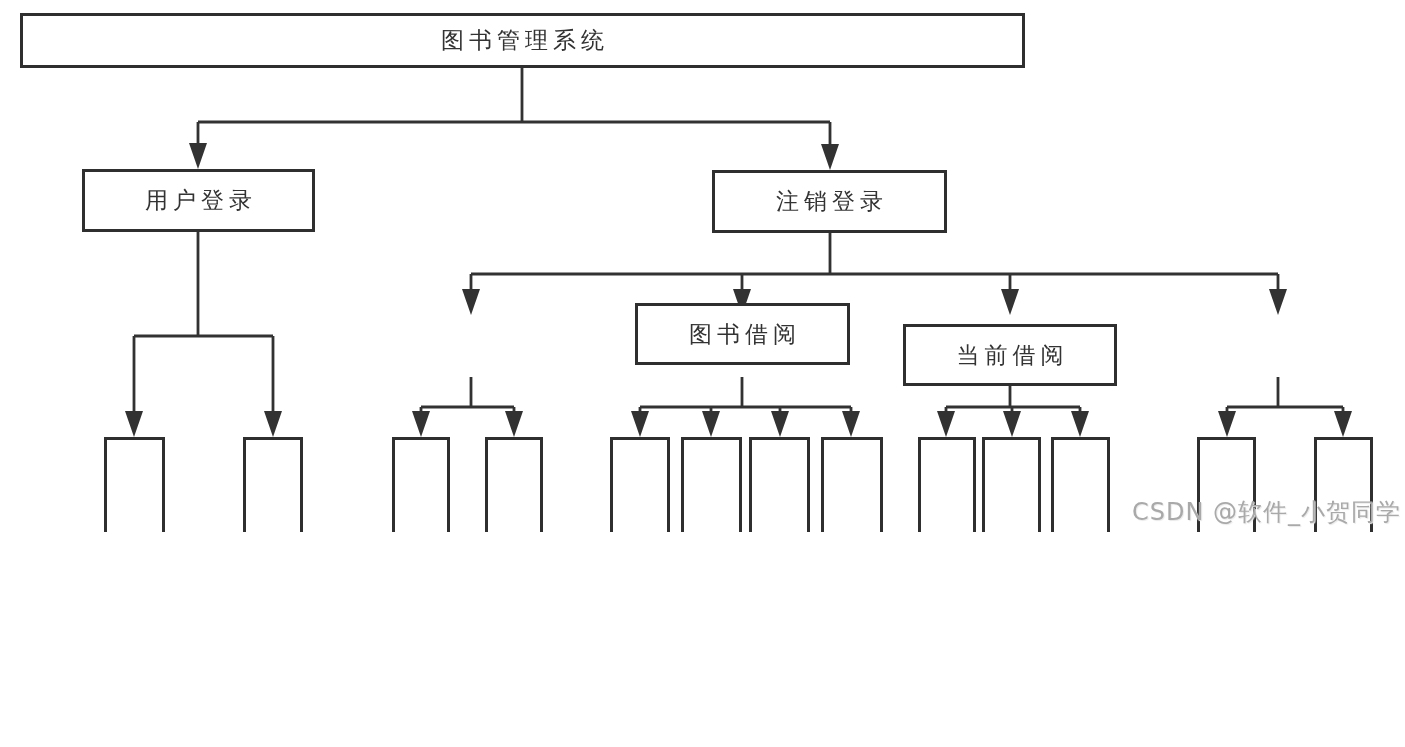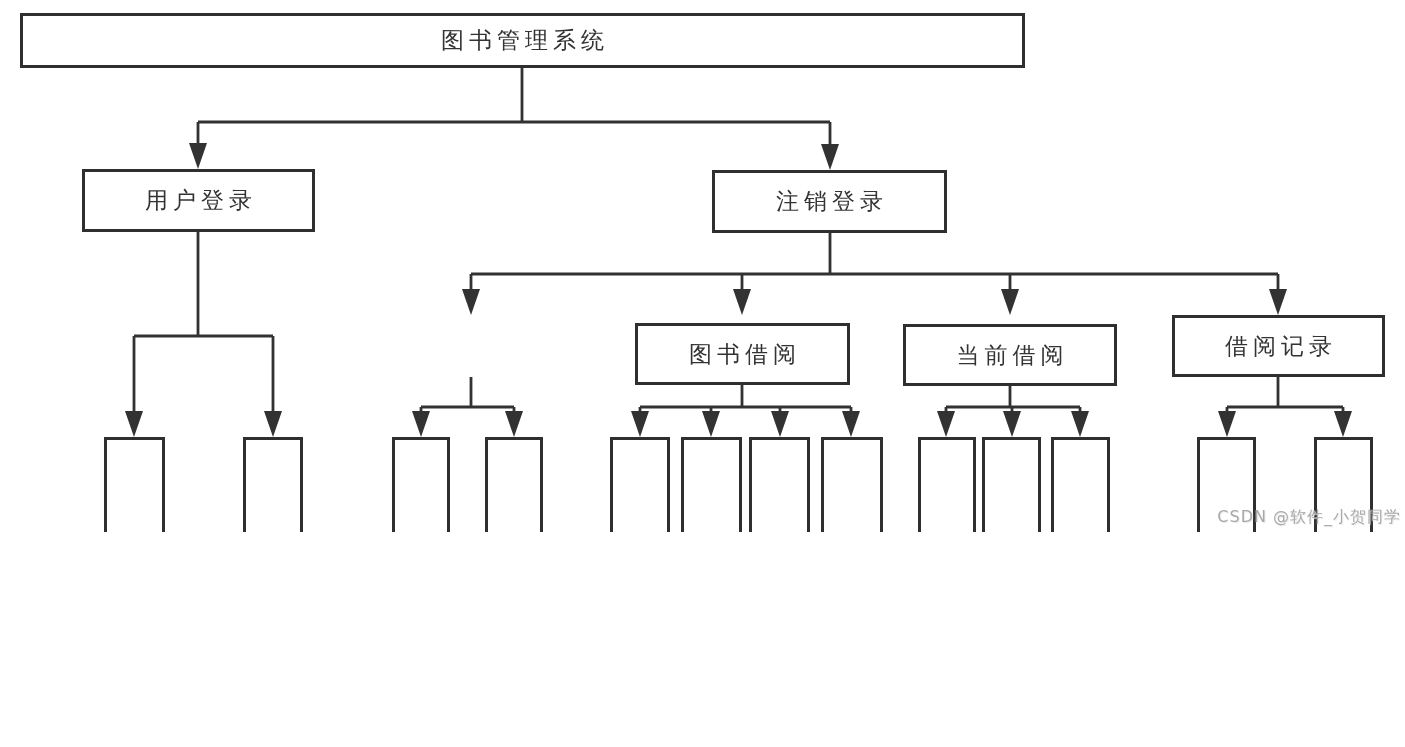--- a/index.html
+++ b/index.html
@@ -49,21 +49,21 @@
     text-orientation: mixed;
     font-size: 23px;
     letter-spacing: 7px;
     line-height: 1;
     z-index: 2;
   }
   .watermark {
     position: absolute;
     right: 4px;
     bottom: 4px;
-    font-size: 16px;
+    font-size: 24px;
     color: #a9a9a9;
     text-shadow: 1px 1px 1px #e9e9e9;
     letter-spacing: 1px;
     z-index: 3;
     white-space: nowrap;
   }
 </style>
 </head>
 <body>
 
@@ -107,23 +107,22 @@
       <polygon points="1218,411 1236,411 1227,437"></polygon>
       <polygon points="1334,411 1352,411 1343,437"></polygon>
     </g>
   </svg>
 
   <div class="node" style="left:20px; top:13px; width:1005px; height:55px;">图书管理系统</div>
 
   <div class="node" style="left:82px; top:169px; width:233px; height:63px;">用户登录</div>
   <div class="node" style="left:712px; top:170px; width:235px; height:63px;">注销登录</div>
 
-  <div class="node" style="left:635px; top:323px; width:215px; height:62px;">图书借阅</div>
+  <div class="node" style="left:635px; top:303px; width:215px; height:62px;">图书借阅</div>
   <div class="node" style="left:903px; top:324px; width:214px; height:62px;">当前借阅</div>
-  <div class="node" style="left:1172px; top:315px; width:213px; height:62px;">借阅记录</div>
 
   <div class="leaf" style="left:104px; top:437px; width:61px; height:300px;">用户登录</div>
   <div class="leaf" style="left:243px; top:437px; width:60px; height:300px;">注销登录</div>
 
   <div class="leaf" style="left:392px; top:437px; width:58px; height:300px;">查询图书</div>
   <div class="leaf" style="left:485px; top:437px; width:58px; height:300px;">借阅图书</div>
 
   <div class="leaf" style="left:610px; top:437px; width:60px; height:300px;">查询图书</div>
   <div class="leaf" style="left:681px; top:437px; width:61px; height:300px;">新增图书（管理员）</div>
   <div class="leaf" style="left:749px; top:437px; width:61px; height:300px;">编辑图书（管理员）</div>

